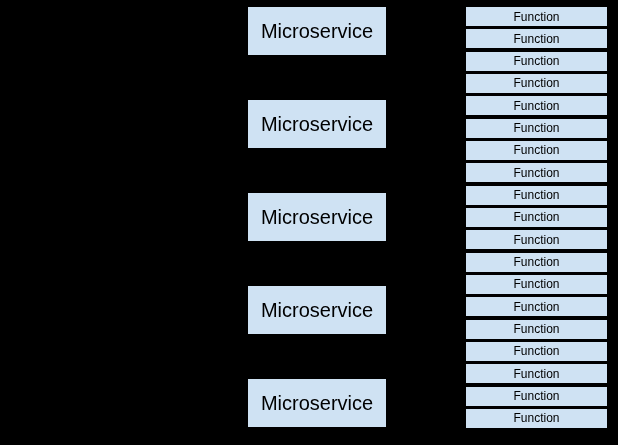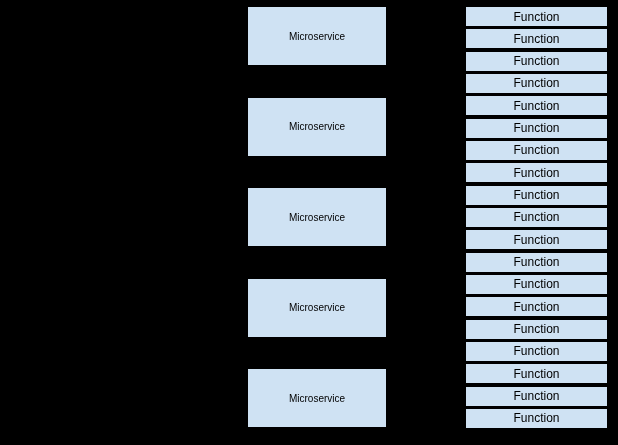--- a/index.html
+++ b/index.html
@@ -39,22 +39,22 @@
     justify-content: space-between;
   }
   .microservices-column {
     left: 248px;
     top: 7px;
     width: 138px;
     height: 420px;
   }
   .microservice-box {
     width: 100%;
-    height: 58px;
-    font-size: 10px;
+    height: 48px;
+    font-size: 20px;
   }
   .functions-column {
     left: 466px;
     top: 7px;
     width: 141px;
     height: 421px;
   }
   .function-box {
     width: 100%;
     height: 19px;

